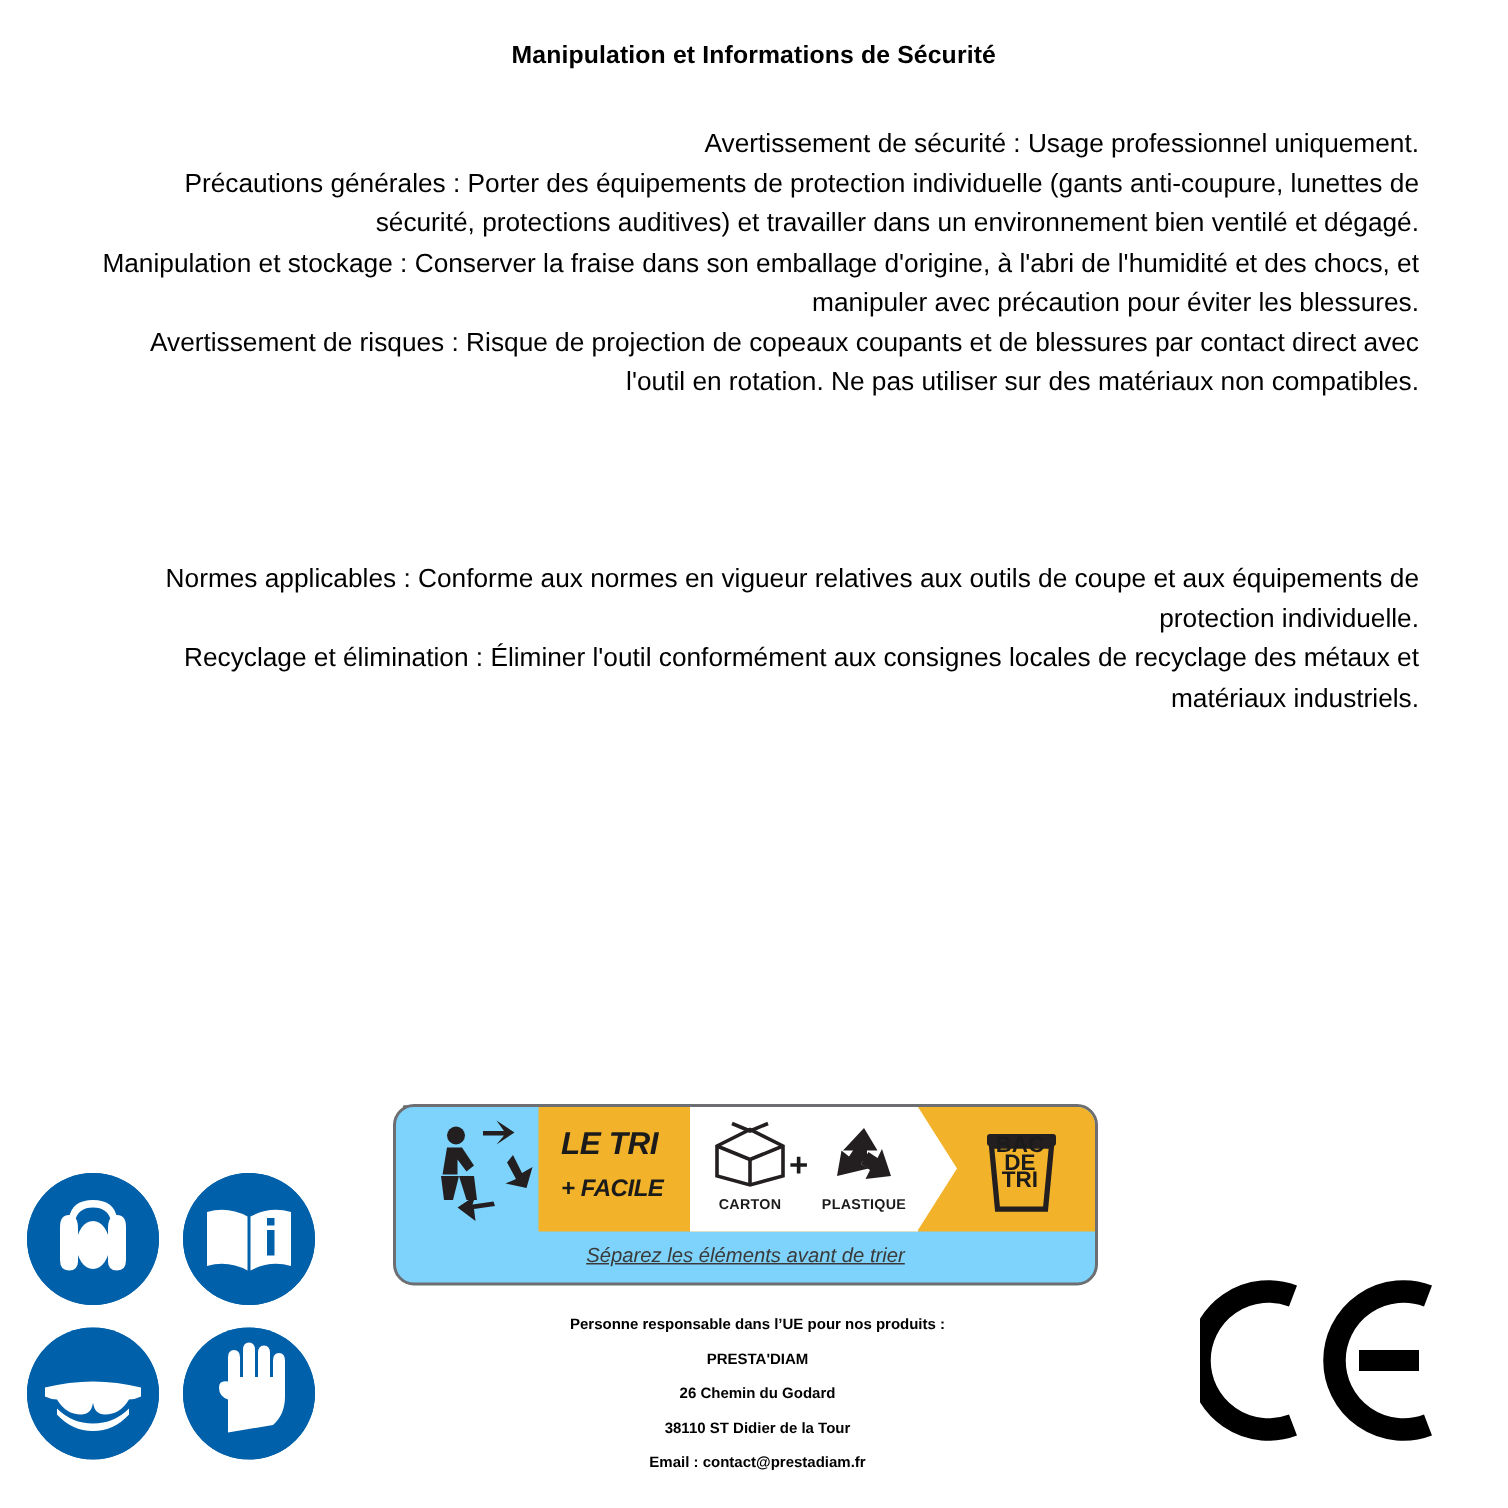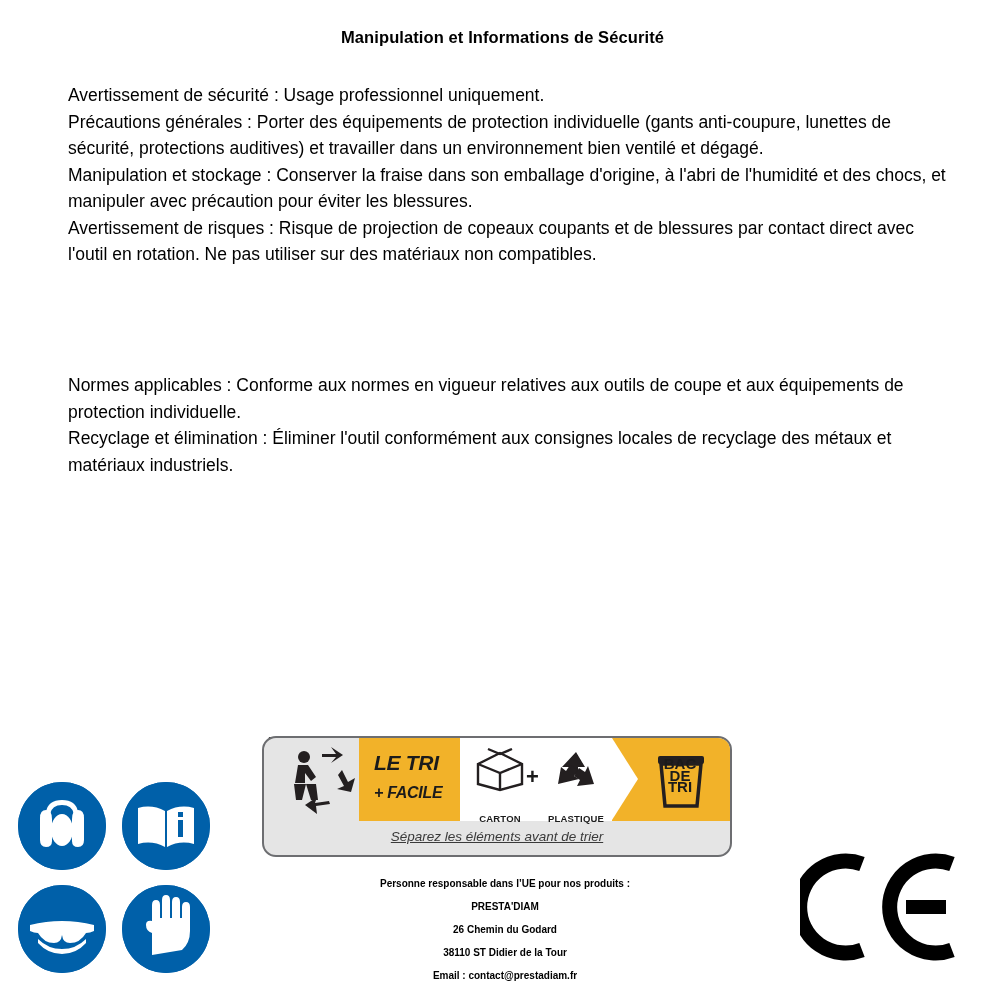--- a/index.html
+++ b/index.html
@@ -40,21 +40,21 @@
     left: 68px;
     width: 878px;
     font-size: 17.5px;
     line-height: 26.5px;
   }
   .block-1 { top: 82px; }
   .block-2 { top: 372px; }
 
   .para {
     margin: 0;
-    text-align: left;
+    text-align: right;
   }
 
   
   .picto-grid {
     position: absolute;
     left: 18px;
     top: 782px;
     width: 200px;
     height: 195px;
   }
@@ -90,21 +90,21 @@
     letter-spacing: 0.5px;
   }
   .tri-box {
     position: absolute;
     left: 0;
     top: 18px;
     width: 466px;
     height: 117px;
     border: 2px solid #6d6e71;
     border-radius: 14px;
-    background: #e5e5e5;
+    background: #7dd3fc;
     overflow: hidden;
   }
   .tri-yellow {
     position: absolute;
     left: 95px;
     top: 0;
     width: 371px;
     height: 83px;
     background: #f2b229;
   }
@@ -160,21 +160,21 @@
     left: 277px;
     top: 8px;
     width: 70px;
     text-align: center;
   }
   .tri-matlabel {
     font-size: 9.5px;
     font-weight: bold;
     color: #1b1b1b;
     letter-spacing: 0.2px;
-    margin-top: 17px;
+    margin-top: 1px;
   }
   .tri-plus {
     position: absolute;
     left: 262px;
     top: 26px;
     font-size: 22px;
     font-weight: bold;
     color: #1b1b1b;
   }
   .tri-bac {

